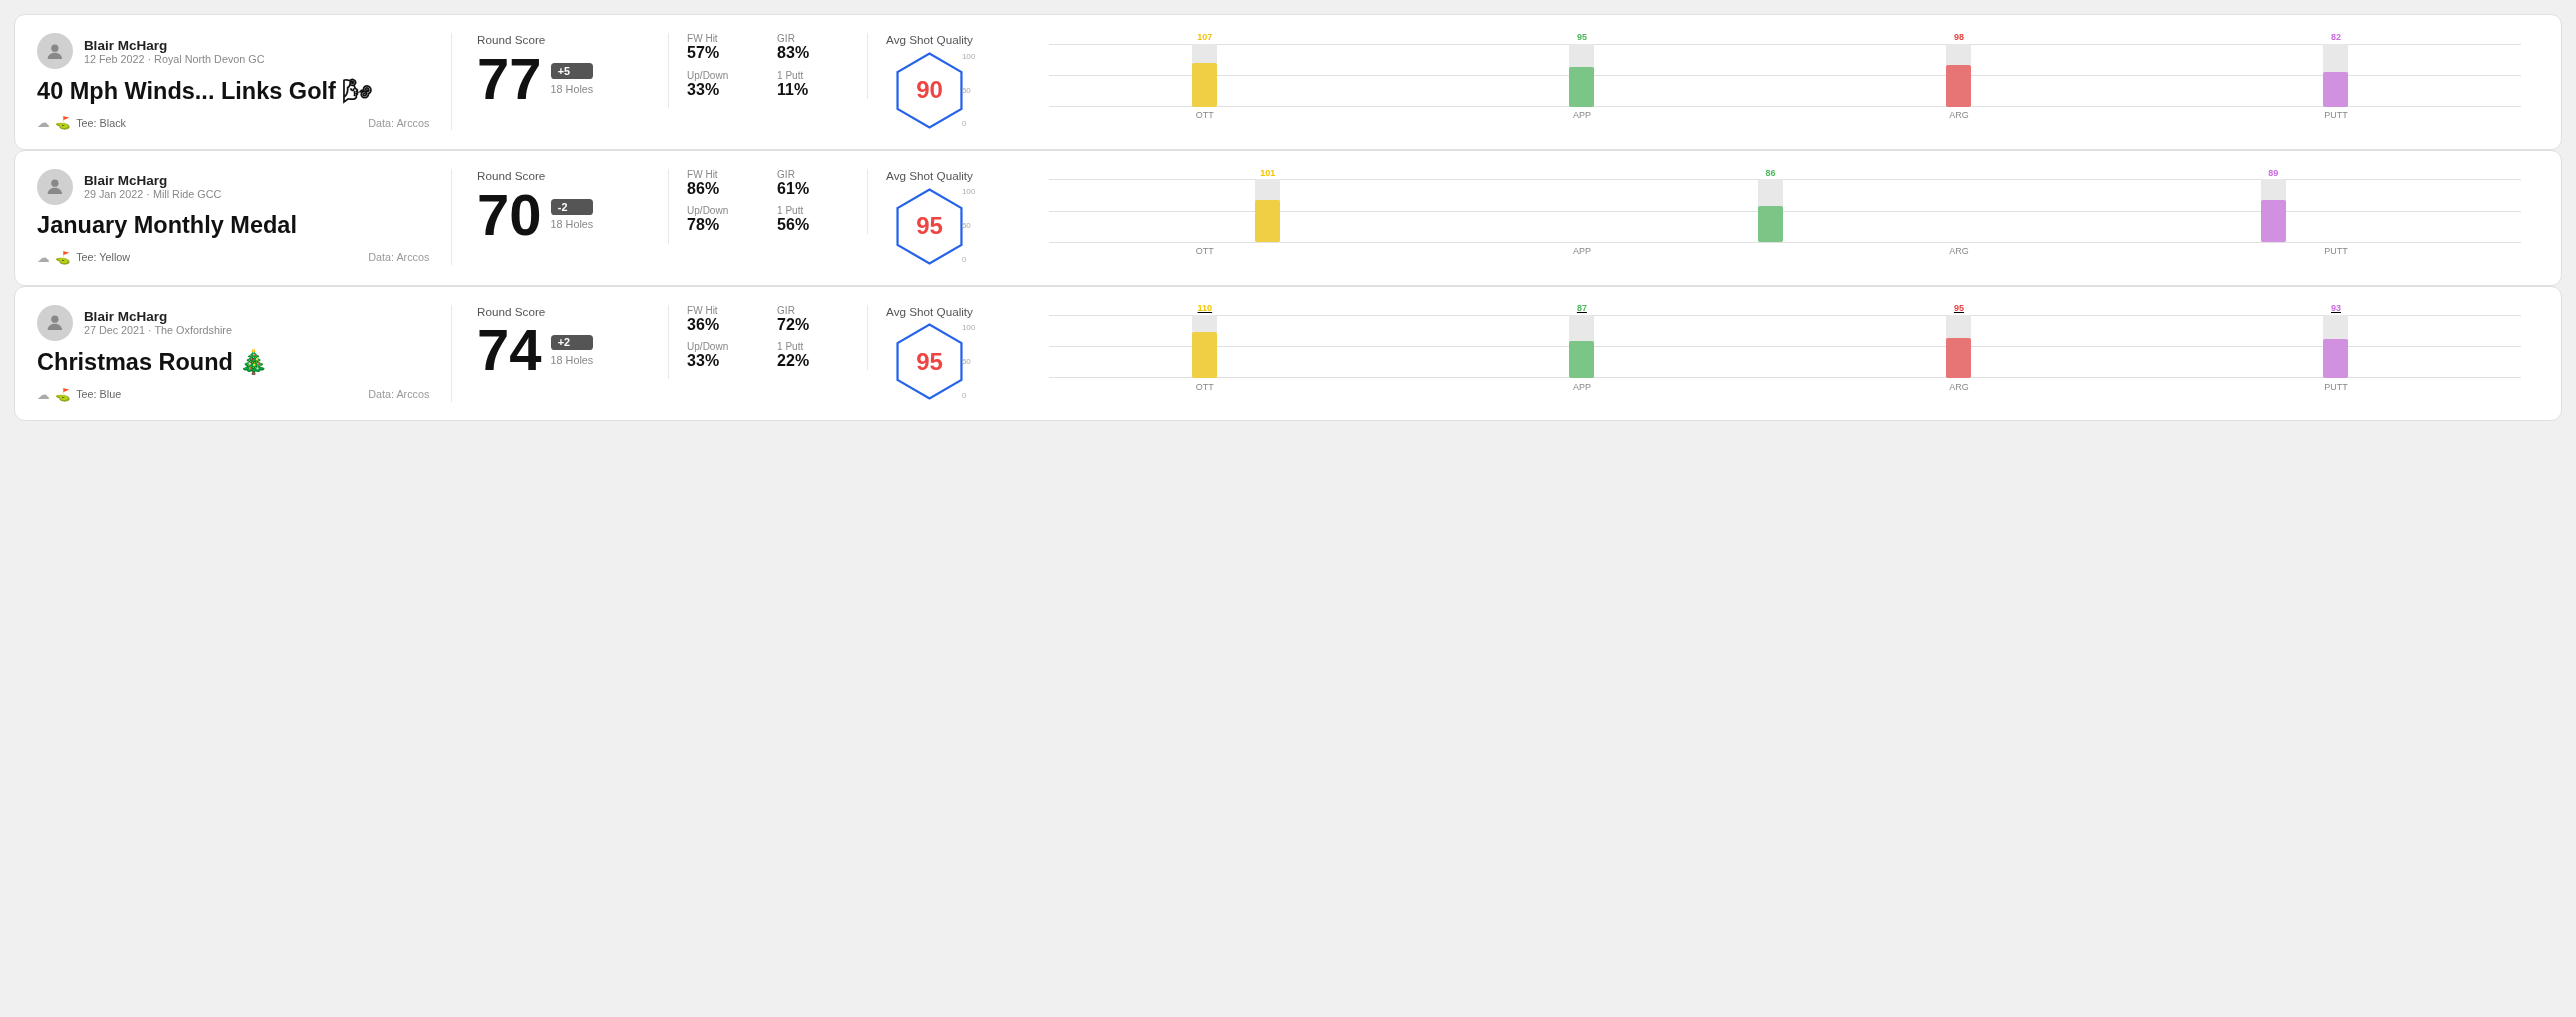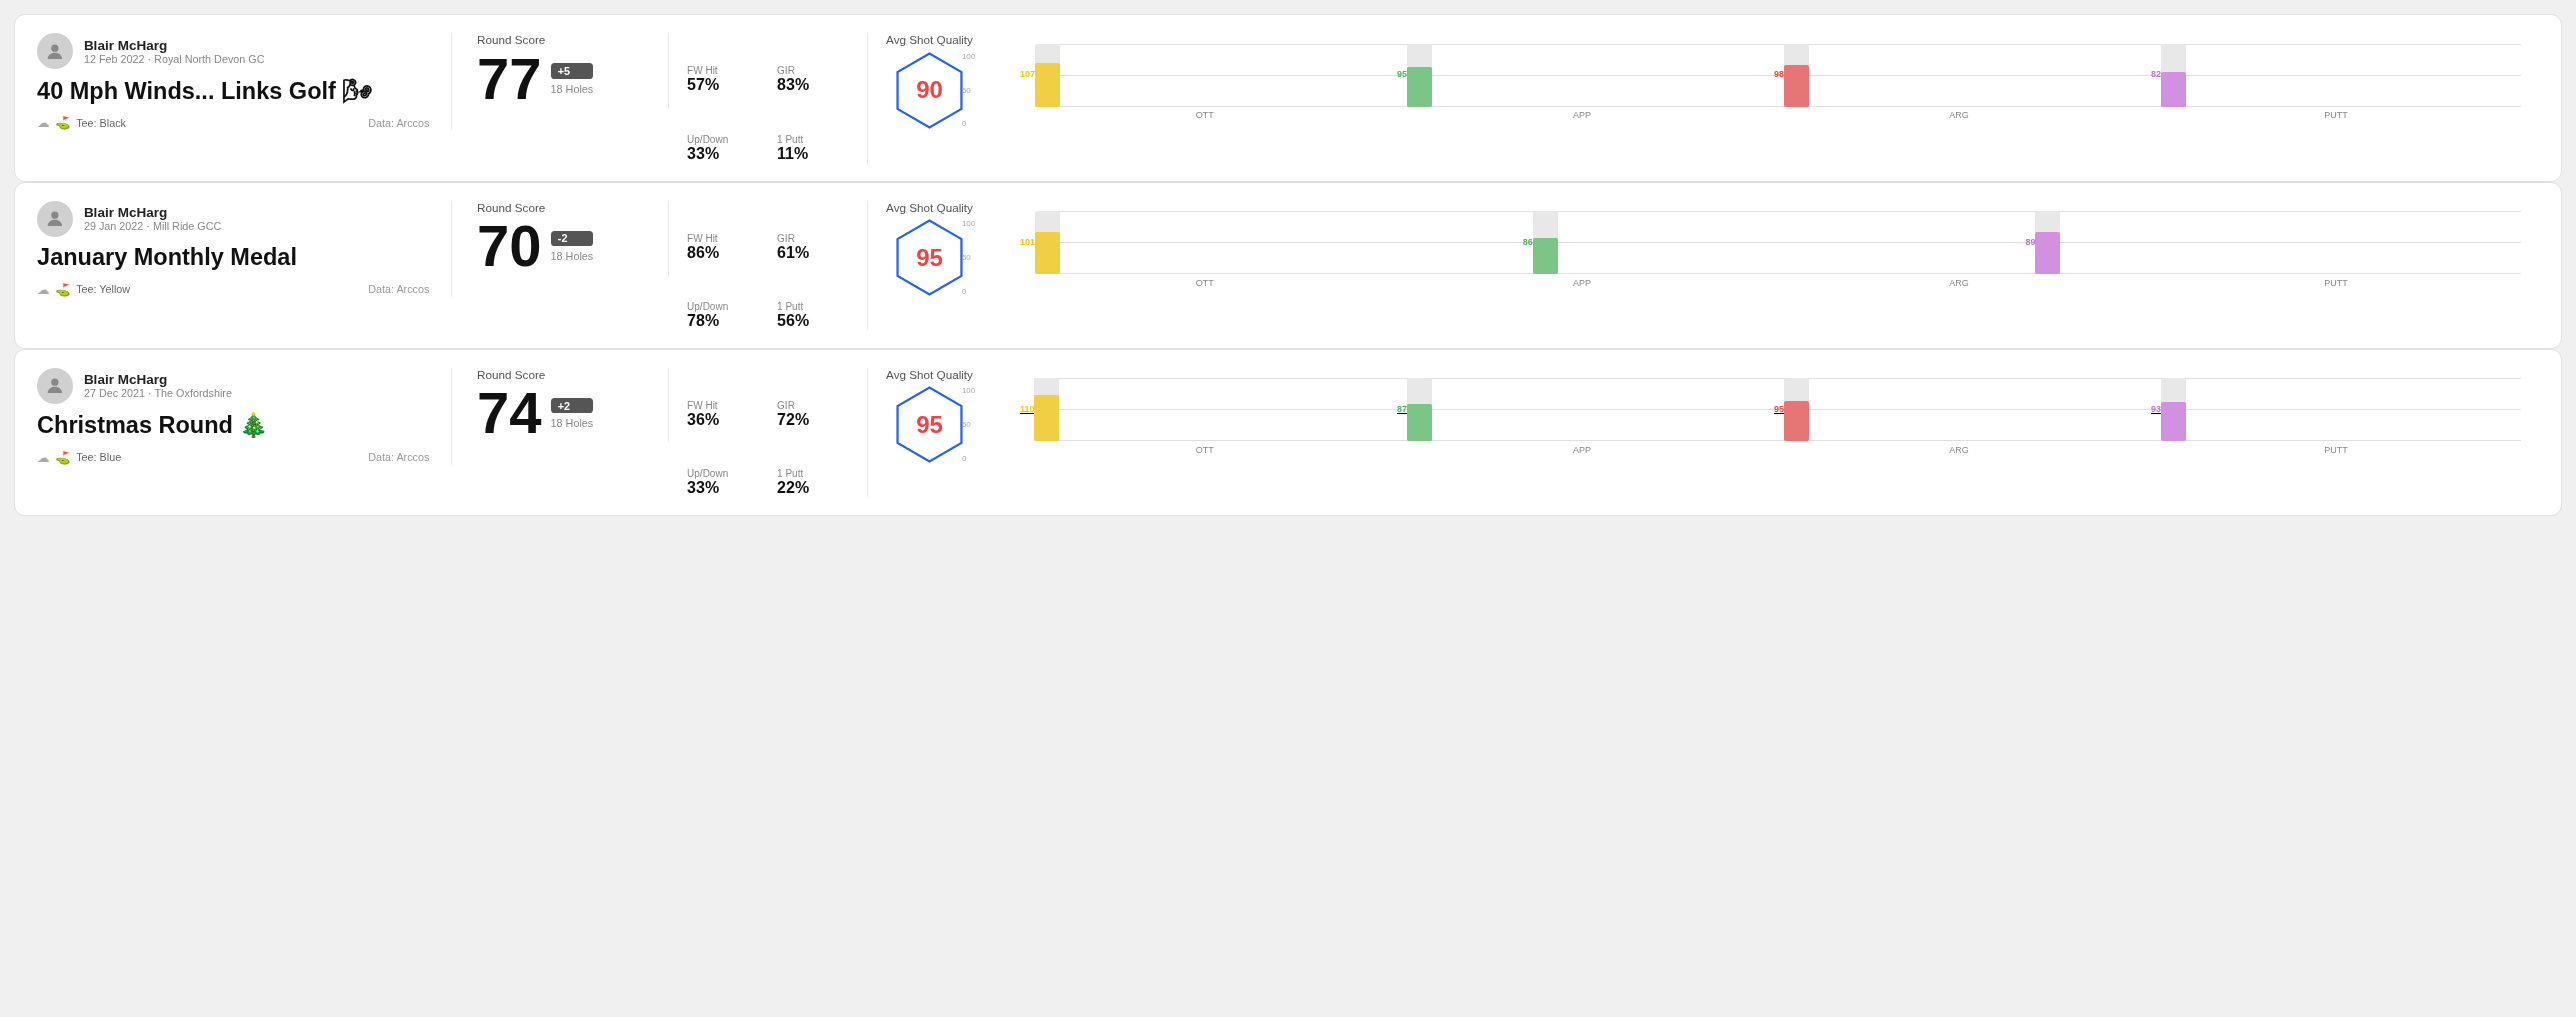--- a/index.html
+++ b/index.html
@@ -130,21 +130,20 @@
       border-right: 0.9px solid #e8e8e8;
     }
     .stats-grid {
       display: grid;
       grid-template-columns: 1fr 1fr;
       gap: 7.2px 18px;
     }
     .stat-item .stat-label {
       font-size: 10px;
       color: #888;
-      margin-top: 32px;
     }
     .stat-item .stat-value {
       font-size: 16px;
       font-weight: 700;
       color: #111;
     }
     .quality-section {
       flex: 1;
       padding: 0 18px;
       display: flex;
@@ -242,21 +241,21 @@
     }
     .bar-col-value {
       font-size: 9px;
       font-weight: 600;
       color: #333;
       text-align: center;
       margin-bottom: 1.8px;
     }
     .bar-col {
       display: flex;
-      flex-direction: row;
+      flex-direction: column;
       align-items: center;
       flex: 1;
     }
     .x-labels {
       display: flex;
       gap: 7.2px;
       margin-top: 3.6px;
     }
     .x-label {
       flex: 1;

